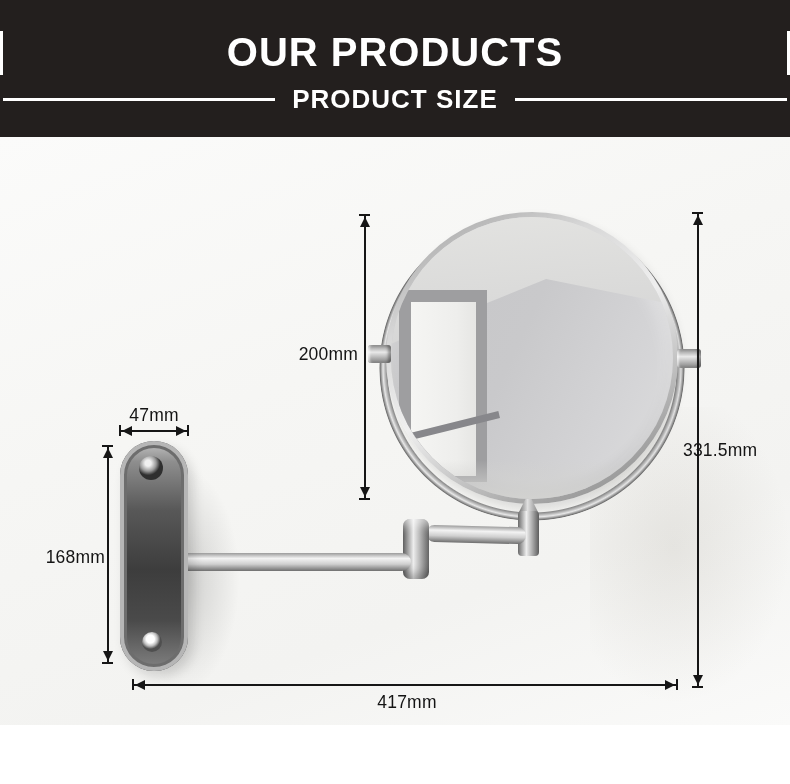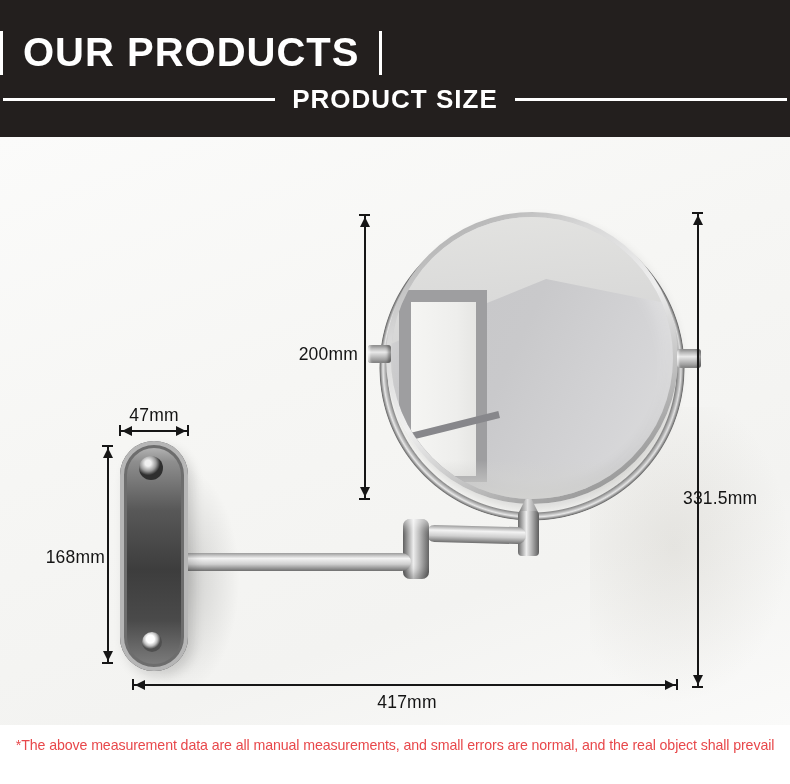--- a/index.html
+++ b/index.html
@@ -9,21 +9,21 @@
     background:#ffffff; font-family:"Liberation Sans", sans-serif;
   }
 
   
   .header {
     position:absolute; left:0; top:0; width:790px; height:137px;
     background:#231f1e; color:#fff;
   }
   .title-row {
     position:absolute; top:30px; left:0; width:100%;
-    display:flex; align-items:center; justify-content:flex-start; gap:20px;
+    display:flex; align-items:center; justify-content:space-between; gap:20px;
   }
   .vbar { width:3px; height:44px; background:#ffffff; }
   .main-title {
     font-size:40px; font-weight:800; letter-spacing:1px; color:#ffffff;
     white-space:nowrap;
   }
   .subtitle-row {
     position:absolute; top:84px; left:0; width:100%;
     display:flex; align-items:center; justify-content:center; gap:17px;
   }
@@ -182,21 +182,21 @@
     <div class="tick-h" style="left:359px; top:361px;"></div>
     <div class="arr up" style="left:360px; top:80px;"></div>
     <div class="arr down" style="left:360px; top:350px;"></div>
     <div class="dim-label" style="left:276px; top:207px; width:82px; text-align:right;">200mm</div>
 
     <div class="dim-line-v" style="left:697px; top:76px; height:474px;"></div>
     <div class="tick-h" style="left:692px; top:75px;"></div>
     <div class="tick-h" style="left:692px; top:549px;"></div>
     <div class="arr up" style="left:693px; top:78px;"></div>
     <div class="arr down" style="left:693px; top:538px;"></div>
-    <div class="dim-label" style="left:683px; top:303px;margin-top:48px;">331.5mm</div>
+    <div class="dim-label" style="left:683px; top:303px;">331.5mm</div>
 
     <div class="dim-label" style="left:114px; top:268px; width:80px; text-align:center;">47mm</div>
     <div class="dim-line-h" style="left:120px; top:293px; width:68px;"></div>
     <div class="tick-v" style="left:119px; top:288px;"></div>
     <div class="tick-v" style="left:187px; top:288px;"></div>
     <div class="arr left" style="left:122px; top:289px;"></div>
     <div class="arr right" style="left:176px; top:289px;"></div>
 
     <div class="dim-line-v" style="left:107px; top:309px; height:218px;"></div>
     <div class="tick-h" style="left:102px; top:308px;"></div>
@@ -207,15 +207,14 @@
 
     <div class="dim-line-h" style="left:133px; top:547px; width:544px;"></div>
     <div class="tick-v" style="left:132px; top:542px;"></div>
     <div class="tick-v" style="left:676px; top:542px;"></div>
     <div class="arr left" style="left:135px; top:543px;"></div>
     <div class="arr right" style="left:665px; top:543px;"></div>
     <div class="dim-label" style="left:357px; top:555px; width:100px; text-align:center;">417mm</div>
 
   </div>
 
-  <div class="footnote">*The above measurement data are all manual measurements, and small errors are normal, and the real object shall prevail</div>
 
 </div>
 
 </body></html>

